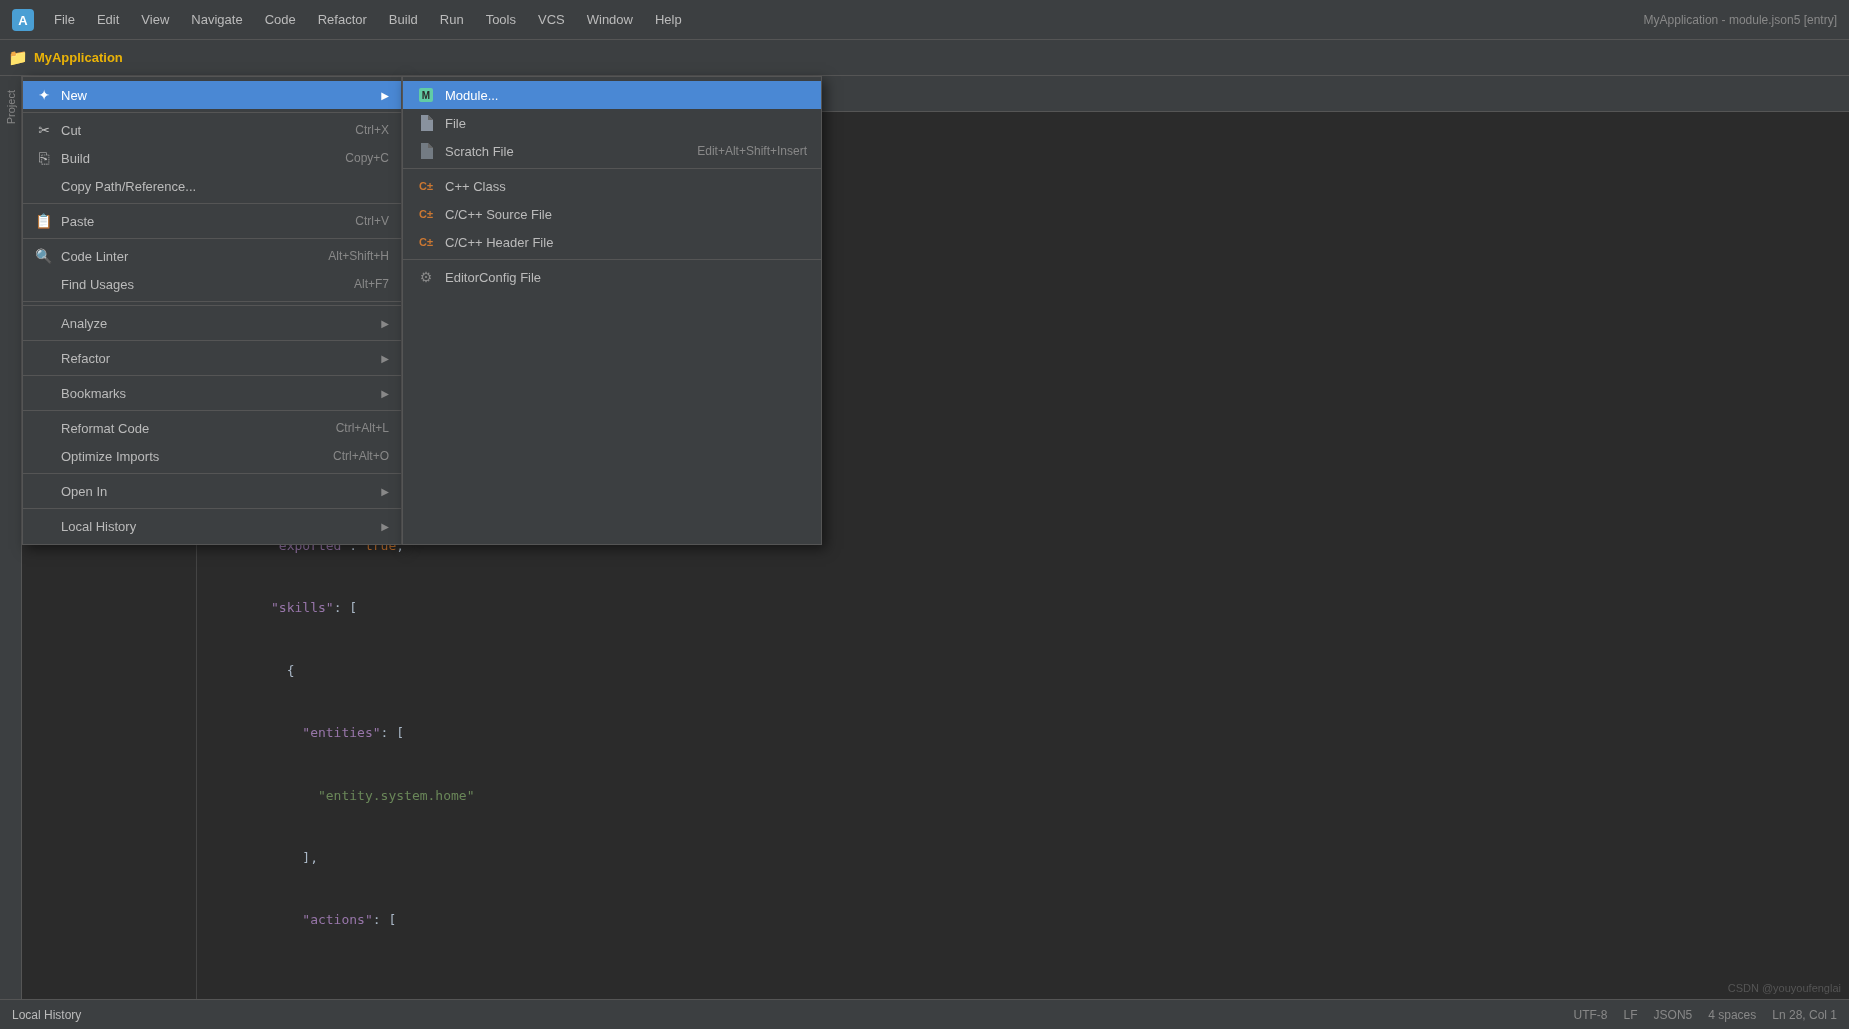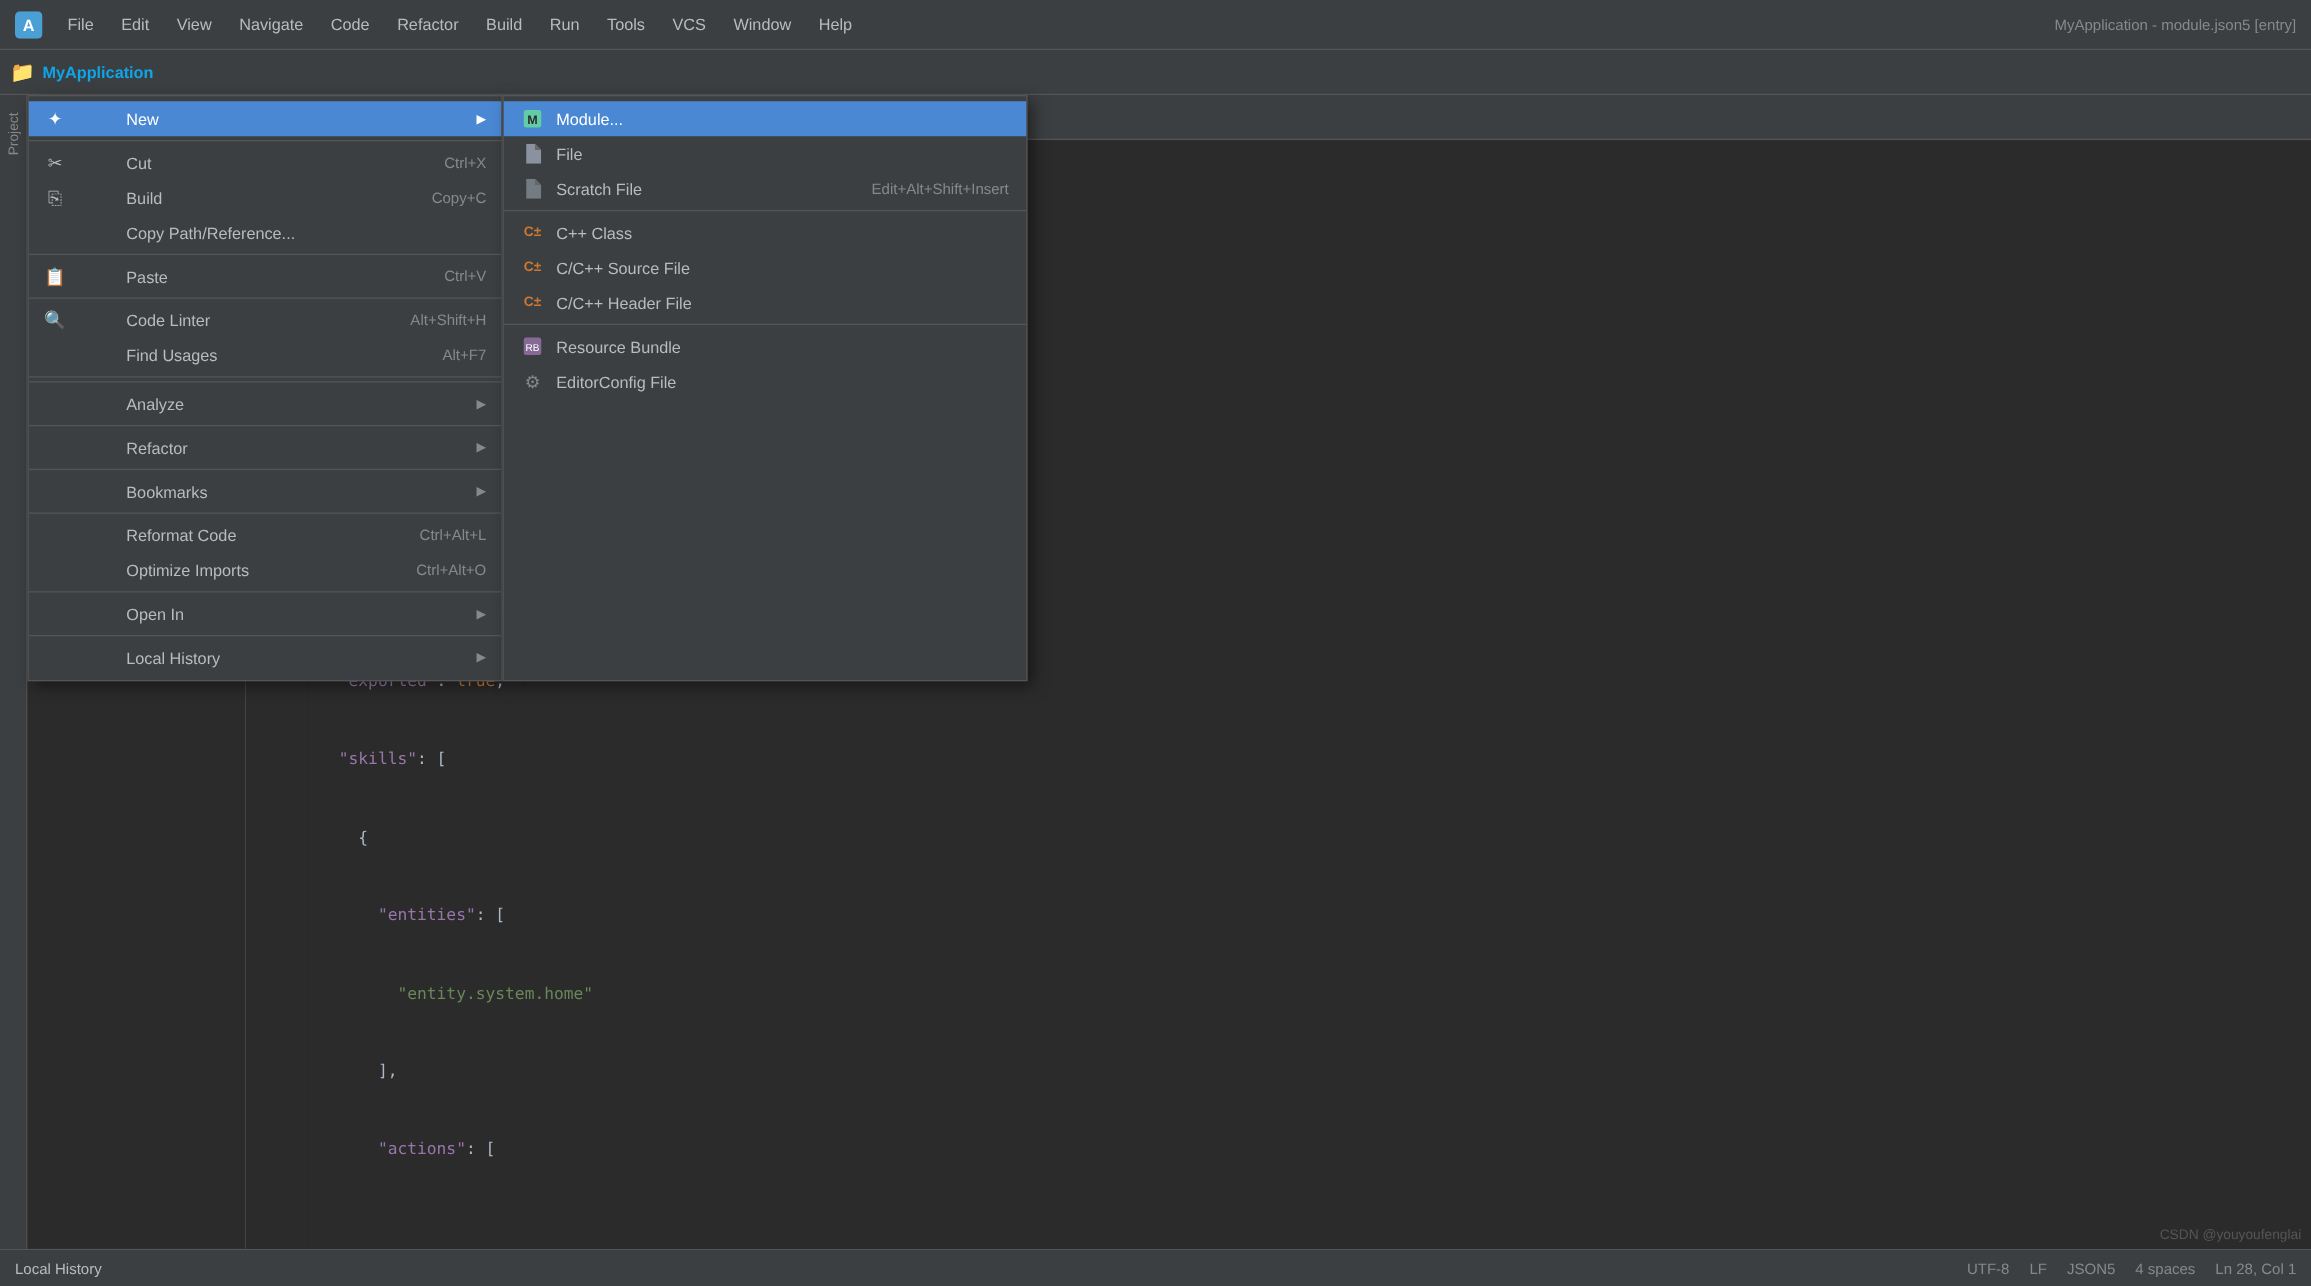--- a/index.html
+++ b/index.html
@@ -145,21 +145,21 @@
     .ctx-menu-item.highlighted { background: #4a88d4; color: #fff; }
     .ctx-menu-item-icon {
       width: 18px;
       height: 18px;
       margin-right: 8px;
       display: flex;
       align-items: center;
       justify-content: center;
       font-size: 14px;
     }
-    .ctx-menu-item-label { flex: 1; margin-left: 40px; }
+    .ctx-menu-item-label { flex: 1; }
     .ctx-menu-item-shortcut {
       color: #888;
       font-size: 12px;
       margin-left: auto;
     }
     .ctx-submenu-arrow {
       margin-left: 8px;
       color: #888;
       font-size: 10px;
     }
@@ -338,21 +338,21 @@
     <span class="menu-item">Tools</span>
     <span class="menu-item">VCS</span>
     <span class="menu-item">Window</span>
     <span class="menu-item">Help</span>
   </div>
   <span id="window-title">MyApplication - module.json5 [entry]</span>
 </div>
 
 <div id="project-header">
   <div style="margin-right:6px;font-size:16px;">📁</div>
-  <span style="font-weight:bold;color:#0ea5e9;font-size:13px;">MyApplication</span>
+  <span style="font-weight:bold;color:#eab308;font-size:13px;">MyApplication</span>
 </div>
 
 <div id="main-layout">
 
   <div id="side-toolbar">
     <span class="side-toolbar-label">Project</span>
   </div>
 
   <div id="project-panel">
     <div id="project-panel-header">
@@ -621,29 +621,20 @@
       <span class="submenu-item-icon" style="color:#cc7832;font-weight:bold;font-size:11px;">C±</span>
       <span class="submenu-item-label">C/C++ Source File</span>
     </div>
 
     <div class="submenu-item">
       <span class="submenu-item-icon" style="color:#cc7832;font-weight:bold;font-size:11px;">C±</span>
       <span class="submenu-item-label">C/C++ Header File</span>
     </div>
     <div class="submenu-separator"></div>
 
-    <div class="submenu-item">
-      <span class="submenu-item-icon">
-        <svg width="16" height="16" viewBox="0 0 16 16">
-          <rect x="1" y="1" width="14" height="14" rx="2" fill="#9876aa" opacity="0.8"></rect>
-          <text x="8" y="12" text-anchor="middle" font-size="8" fill="white">RB</text>
-        </svg>
-      </span>
-      <span class="submenu-item-label">Resource Bundle</span>
-    </div>
 
     <div class="submenu-item">
       <span class="submenu-item-icon" style="color:#888;font-size:14px;">⚙</span>
       <span class="submenu-item-label">EditorConfig File</span>
     </div>
   </div>
 </div>
 
 <div id="status-bar">
   <span style="color:#bbbbbb;">Local History</span>

